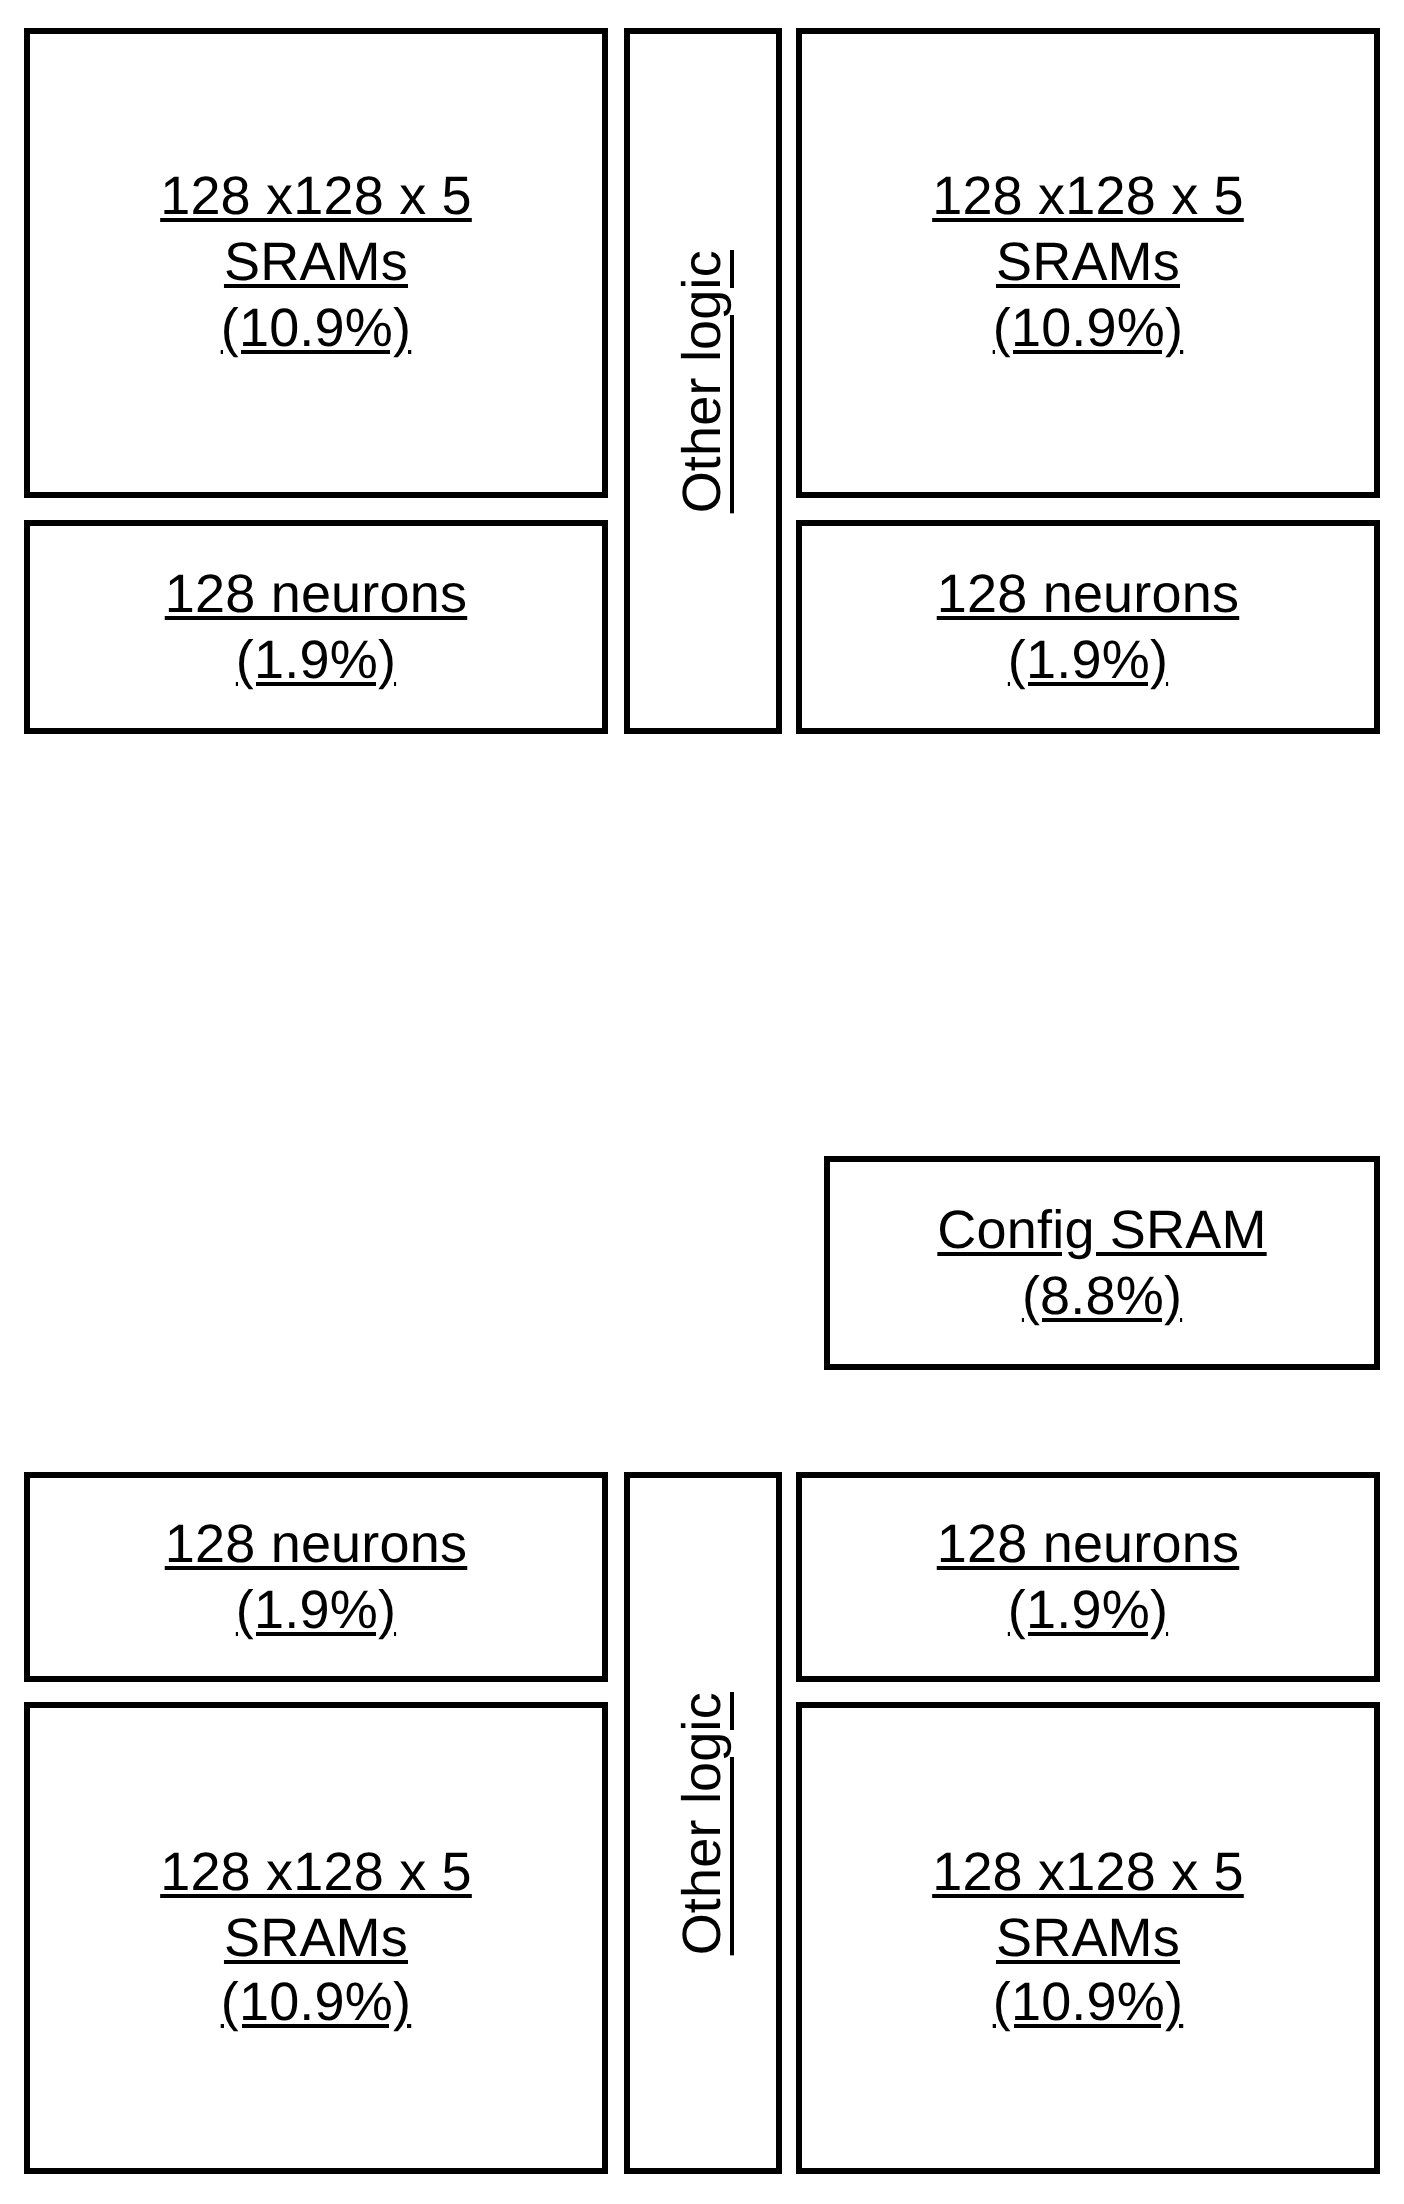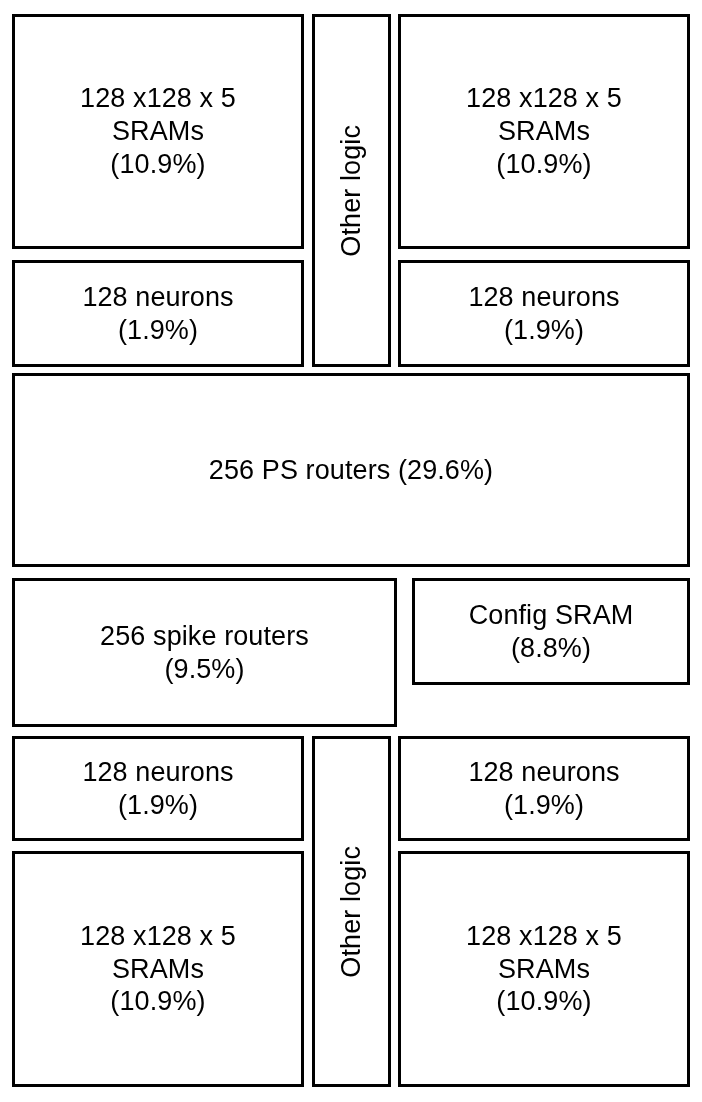--- a/index.html
+++ b/index.html
@@ -21,20 +21,21 @@
   }
   .block {
     position: absolute;
     box-sizing: border-box;
     border: 3px solid #000000;
     background: #ffffff;
     display: flex;
     align-items: center;
     justify-content: center;
     text-align: center;
+    text-decoration: underline;
   }
   .block-label {
     font-size: 27px;
     line-height: 1.22;
     letter-spacing: 0.1px;
     white-space: pre-line;
     color: #000000;
   }
   .vertical-block .block-label {
     writing-mode: vertical-rl;
@@ -95,28 +96,21 @@
 
   <div class="block b-neu-tr">
     <span class="block-label">128 neurons
 (1.9%)</span>
   </div>
 
   <div class="block vertical-block b-other-top">
     <span class="block-label">Other logic</span>
   </div>
 
-  <div class="block b-ps">
-    <span class="block-label">256 PS routers (29.6%)</span>
-  </div>
 
-  <div class="block b-spike">
-    <span class="block-label">256 spike routers
-(9.5%)</span>
-  </div>
 
   <div class="block b-config">
     <span class="block-label">Config SRAM
 (8.8%)</span>
   </div>
 
   <div class="block b-neu-bl">
     <span class="block-label">128 neurons
 (1.9%)</span>
   </div>

